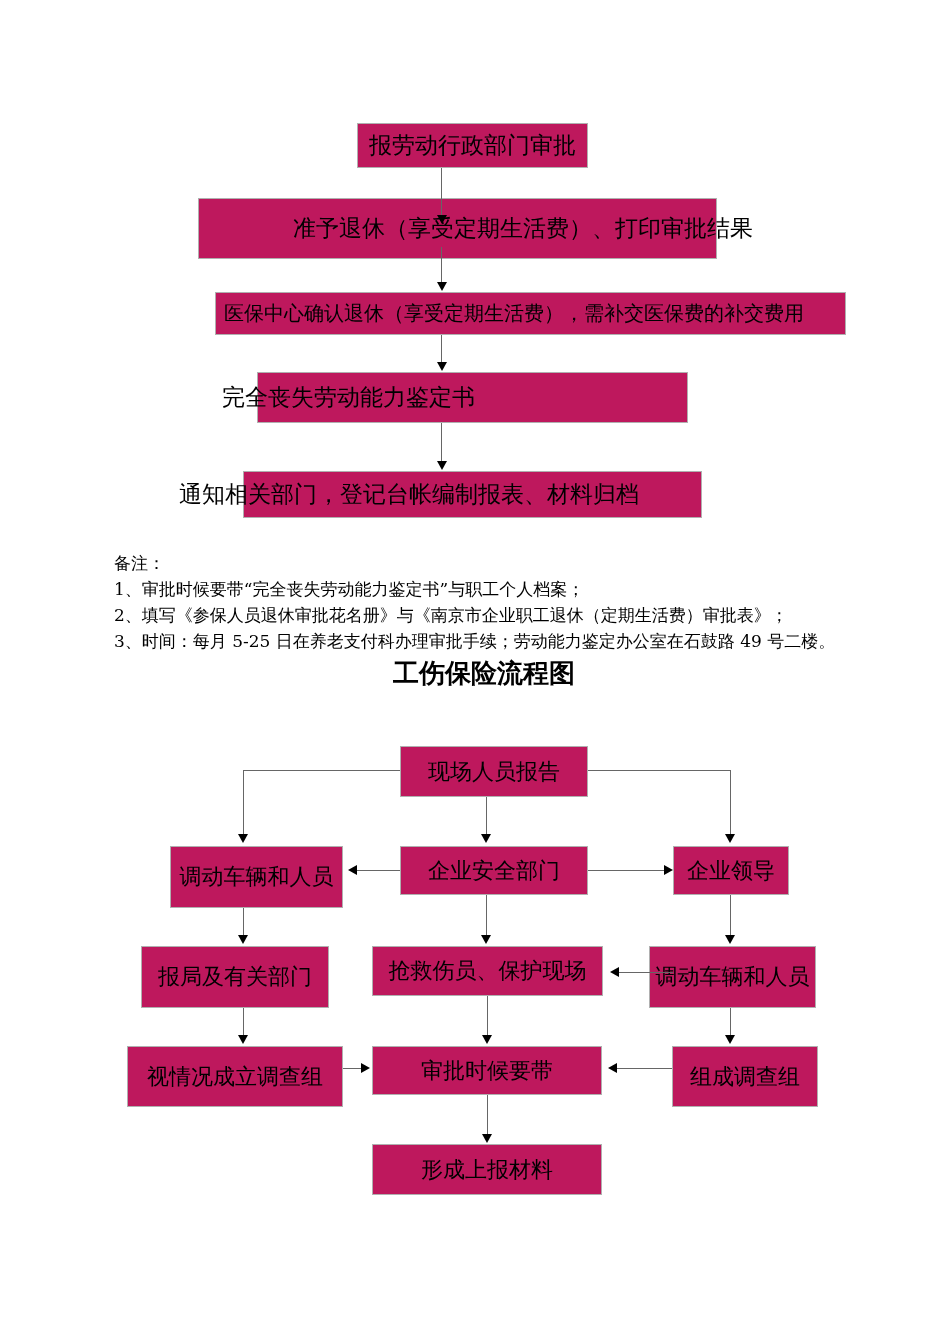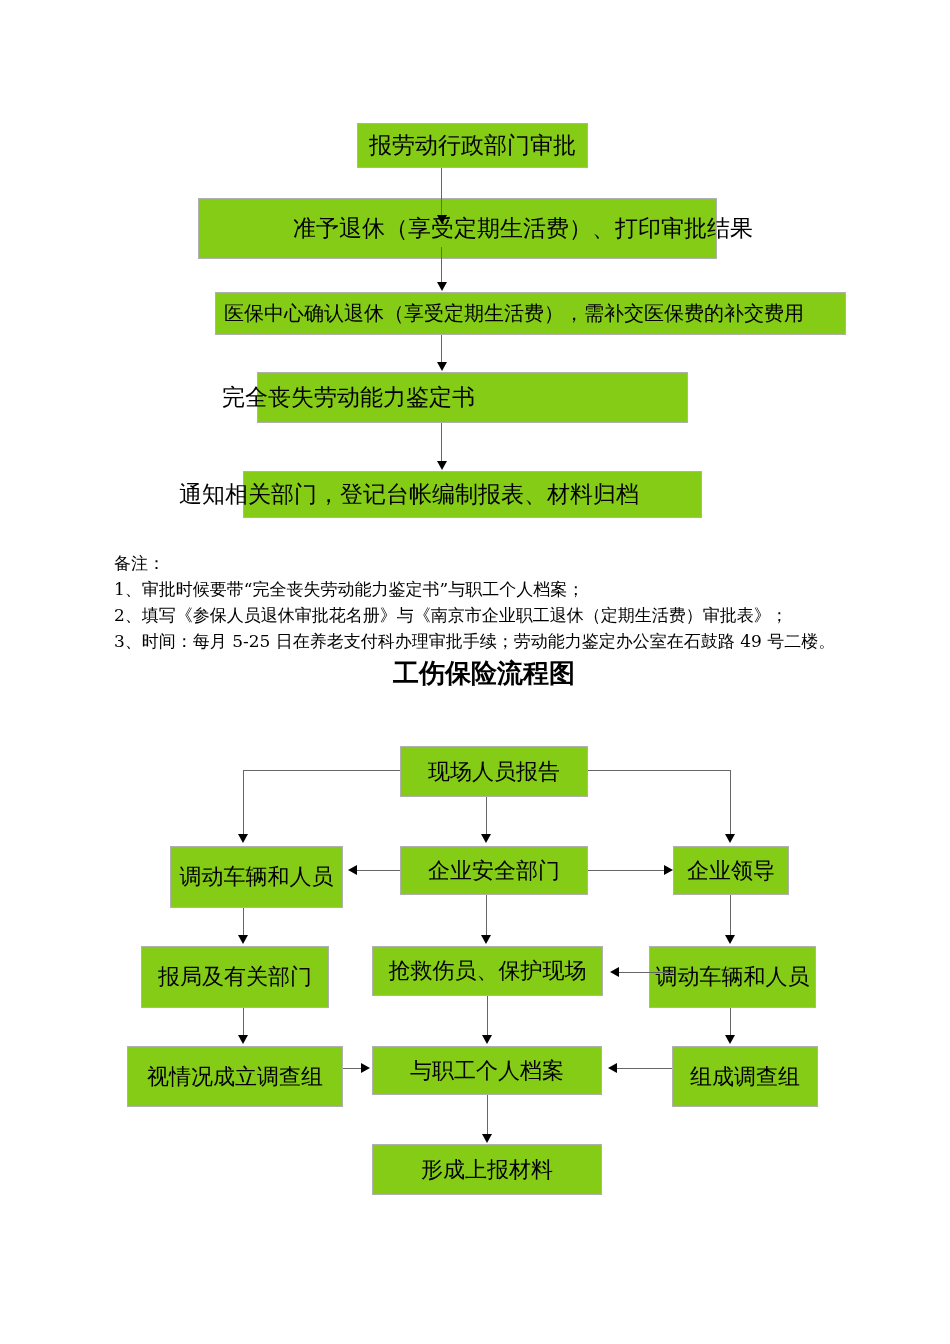--- a/index.html
+++ b/index.html
@@ -1,19 +1,19 @@
 <!DOCTYPE html>
 <html><head>
 <meta charset="utf-8">
 <style>
   html,body{margin:0;padding:0;background:#fff;}
   .canvas{position:relative;width:950px;height:1344px;background:#ffffff;overflow:hidden;
           font-family:"DejaVu Serif","Liberation Serif",serif;color:#000;}
   .rect{position:absolute;border:1px solid #b0b0b0;box-sizing:border-box;
-        display:flex;align-items:center;overflow:visible;background:#84cc16;}
+        display:flex;align-items:center;overflow:visible;background:#be185d;}
   .rect span{white-space:nowrap;display:block;}
   .ctr{justify-content:center;}
   .f23{font-size:23px;}
   .f20{font-size:20px;margin-left:43px;}
   .f22{font-size:22px;}
   .vline{position:absolute;width:1px;background:#666666;}
   .hline{position:absolute;height:1px;background:#666666;}
   .arr-down{position:absolute;width:0;height:0;border-left:5px solid transparent;
             border-right:5px solid transparent;border-top:9px solid #000;}
   .arr-left{position:absolute;width:0;height:0;border-top:5px solid transparent;
@@ -95,21 +95,21 @@
     <span>抢救伤员、保护现场</span>
   </div>
   <div class="rect ctr f22" style="left:649px;top:946px;width:167px;height:62px">
     <span>调动车辆和人员</span>
   </div>
 
   <div class="rect ctr f22" style="left:127px;top:1046px;width:216px;height:61px">
     <span>视情况成立调查组</span>
   </div>
   <div class="rect ctr f22" style="left:372px;top:1046px;width:230px;height:49px">
-    <span>与职工个人档案</span>
+    <span>审批时候要带</span>
   </div>
   <div class="rect ctr f22" style="left:672px;top:1046px;width:146px;height:61px">
     <span>组成调查组</span>
   </div>
 
   <div class="rect ctr f22" style="left:372px;top:1144px;width:230px;height:51px">
     <span>形成上报材料</span>
   </div>
 
   <div class="hline" style="left:243px;top:770px;width:157px"></div>

